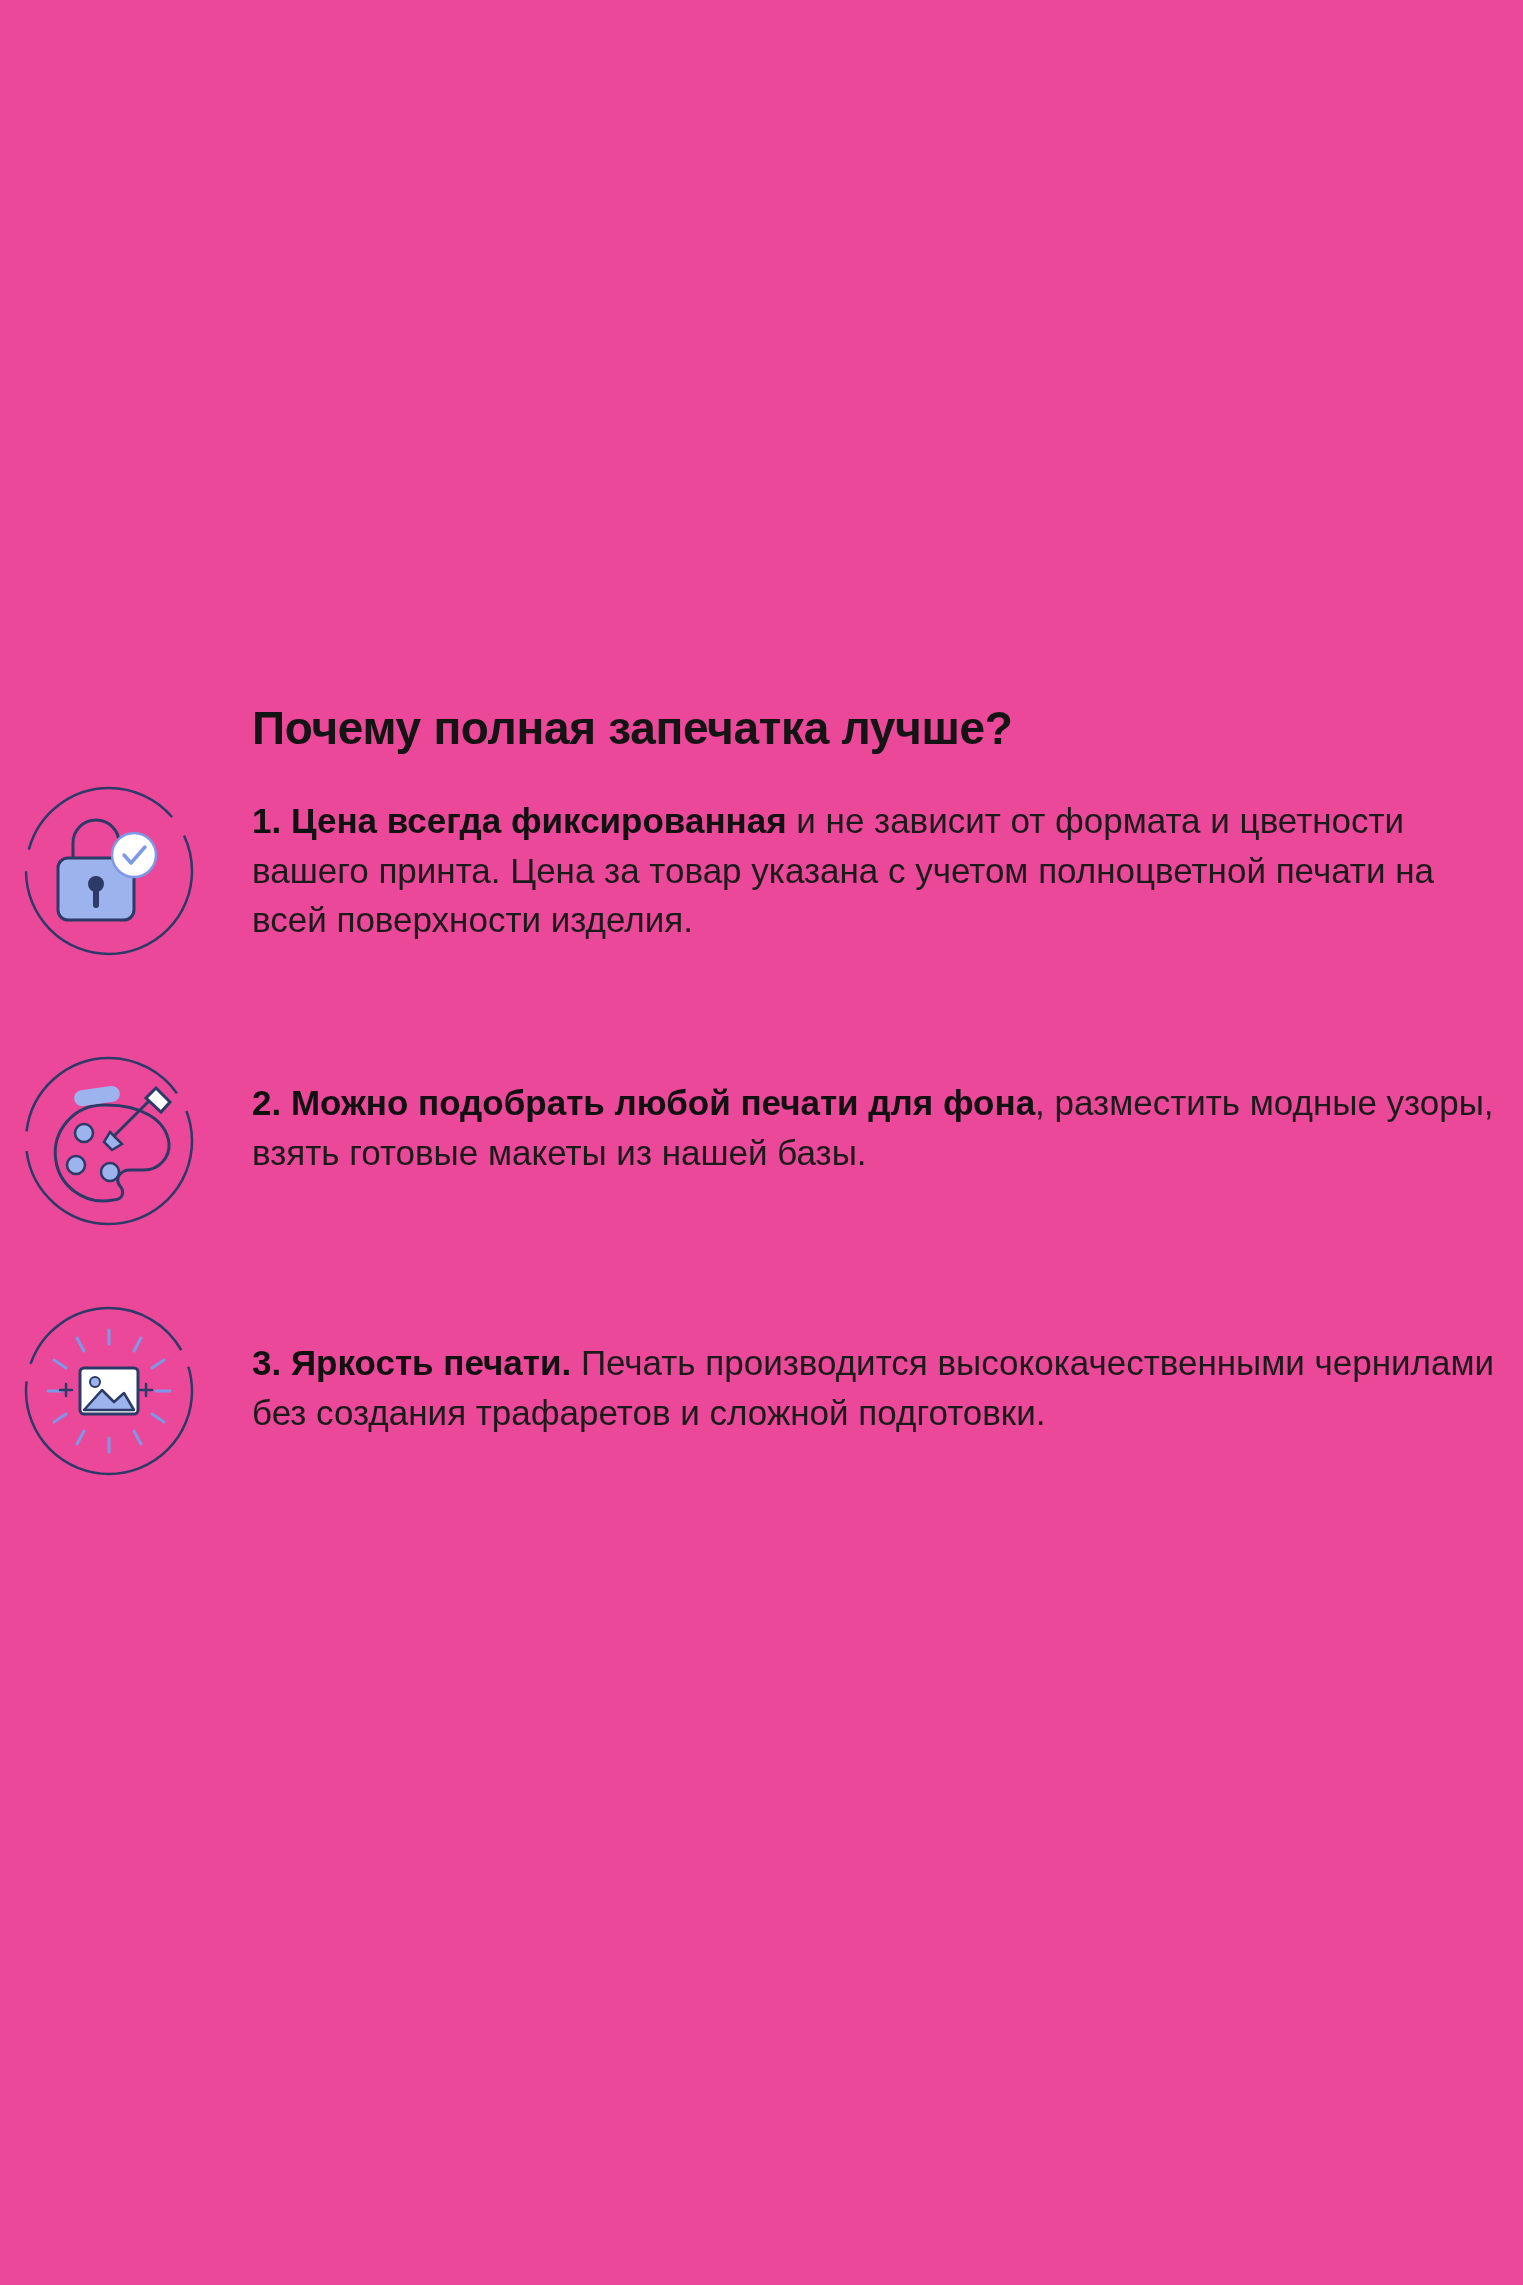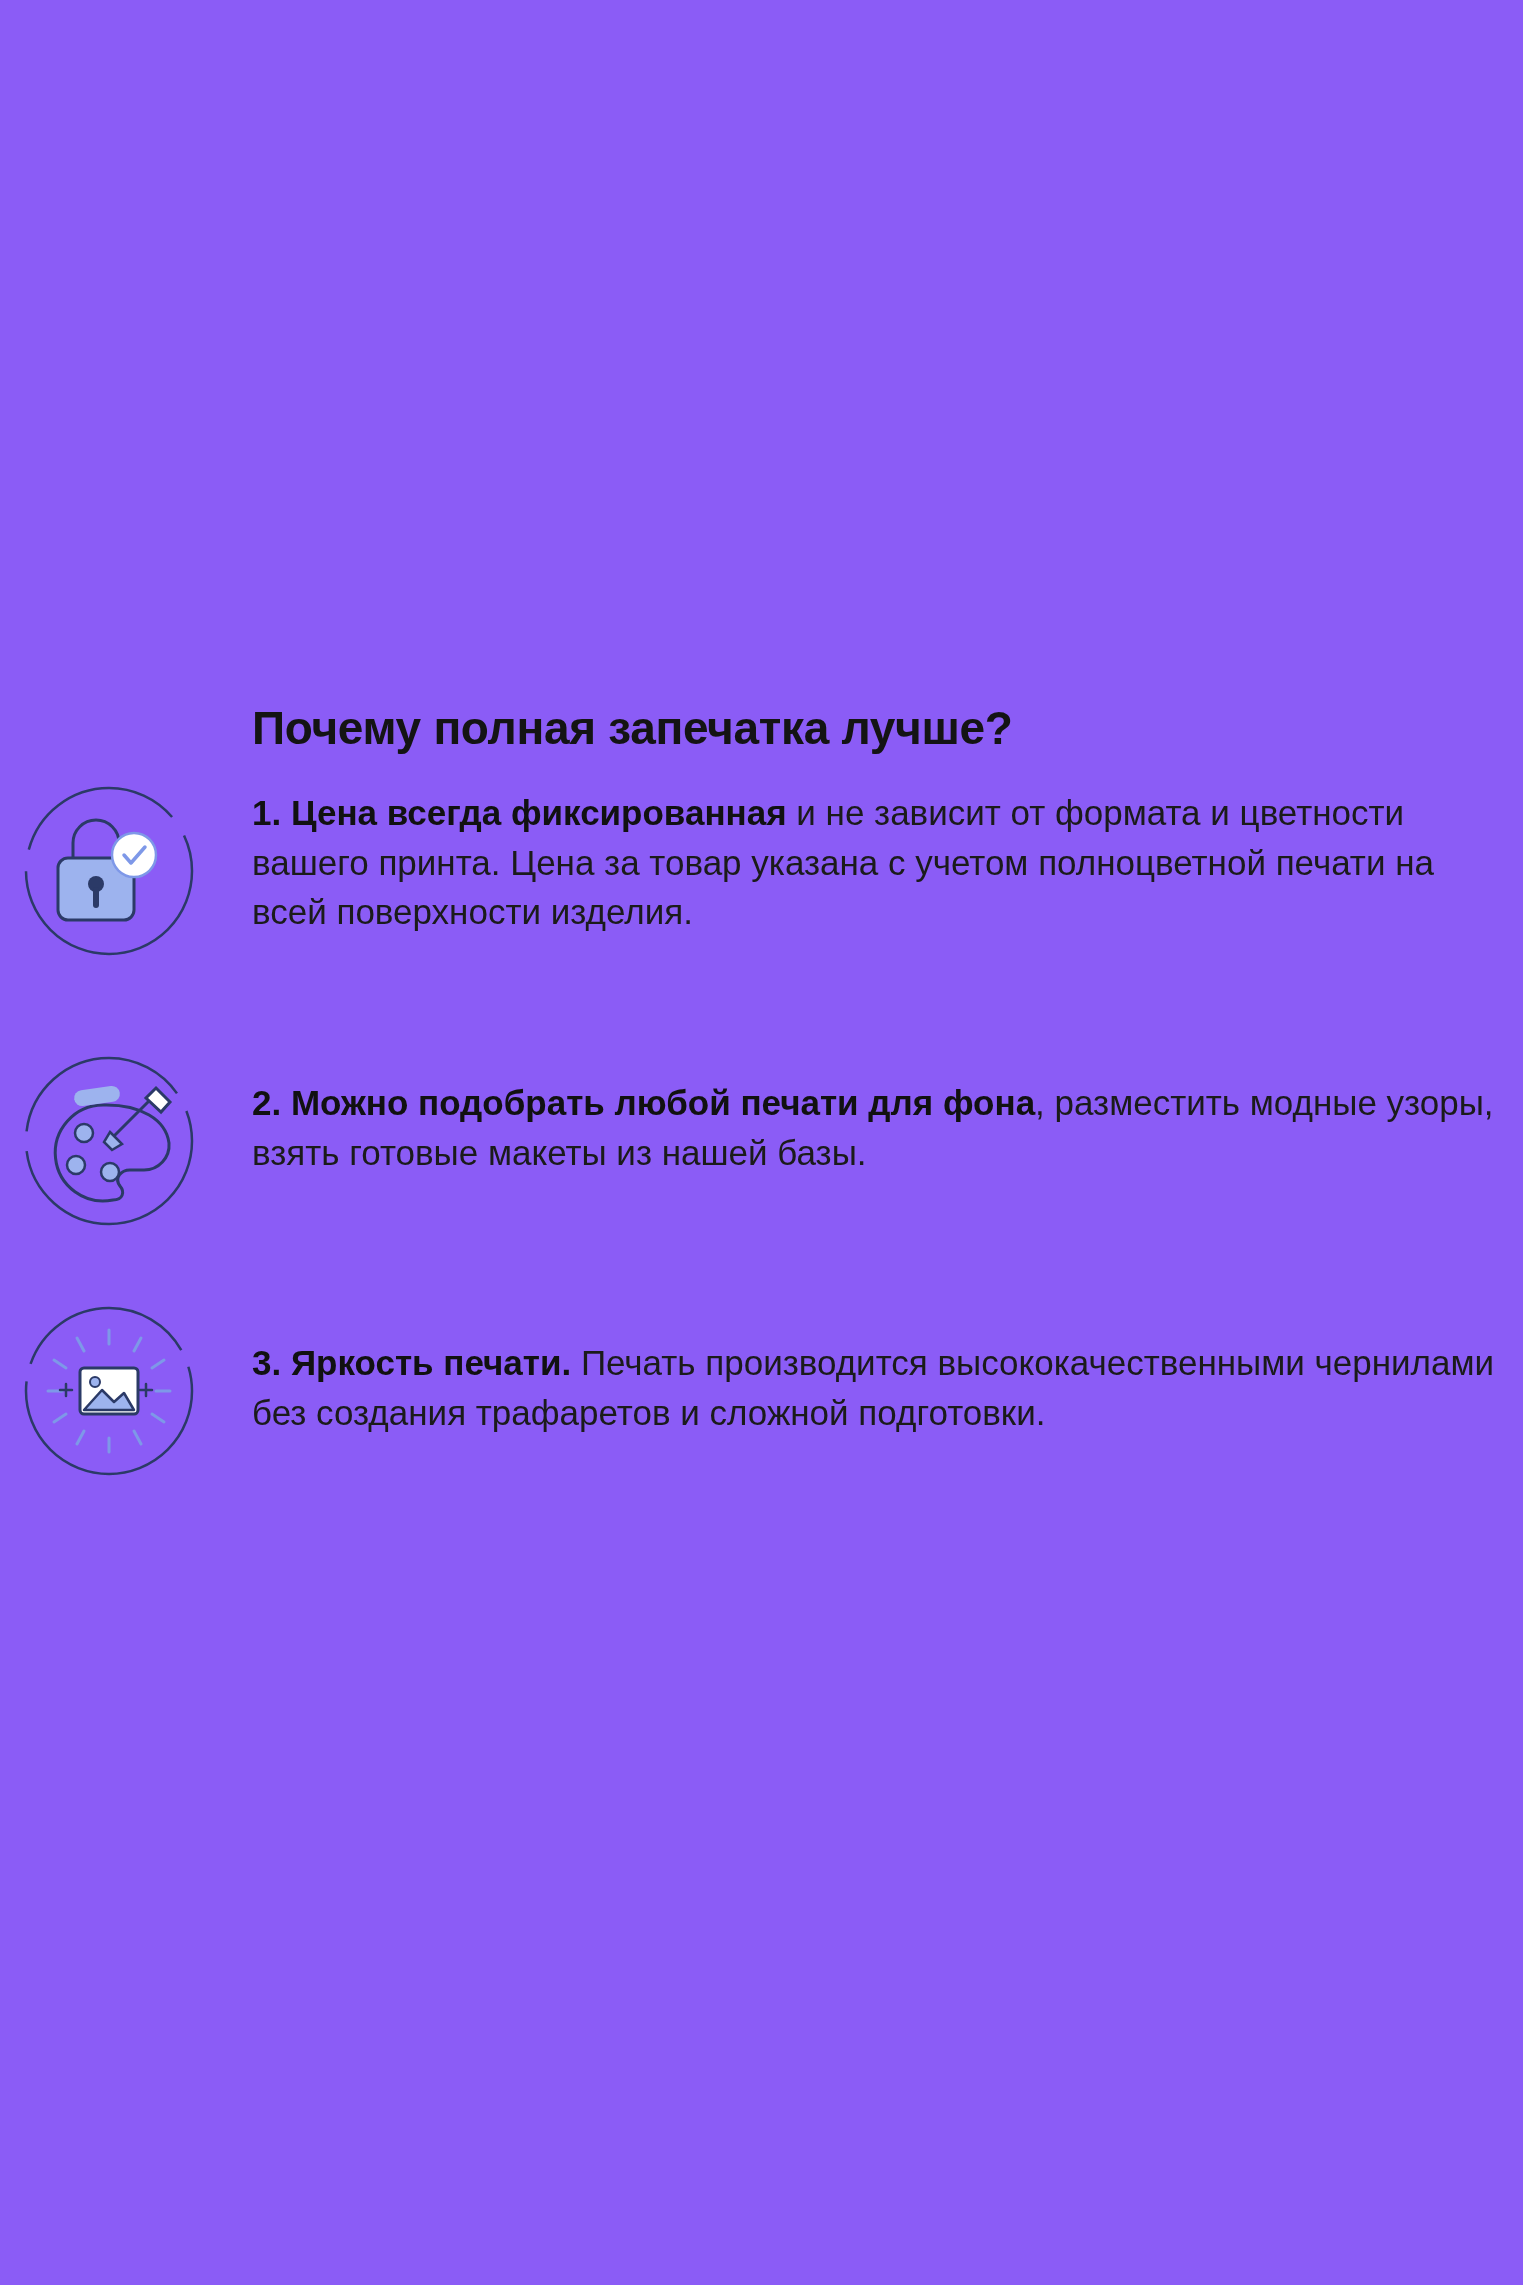--- a/index.html
+++ b/index.html
@@ -15,21 +15,21 @@
     color: #1b1b1b;
     overflow: hidden;
   }
 
   .page {
     position: absolute;
     left: 0;
     top: 0;
     width: 1523px;
     height: 2285px;
-    background: #8b5cf6;
+    background: #ec4899;
   }
 
   .content {
     position: absolute;
     left: 0;
     top: 620px;
     width: 1523px;
   }
 
   .page-title {
@@ -57,21 +57,21 @@
     position: absolute;
     left: 18px;
     top: 0;
     width: 182px;
     height: 182px;
   }
 
   .item-text {
     position: absolute;
     left: 252px;
-    top: 8px;
+    top: 16px;
     width: 1245px;
     font-size: 35px;
     line-height: 1.42;
     color: #1b1b1b;
   }
   .item-2 .item-text { top: 28px; }
   .item-3 .item-text { top: 30px; margin-top: 8px; }
 
   .item-text b {
     font-weight: bold;

